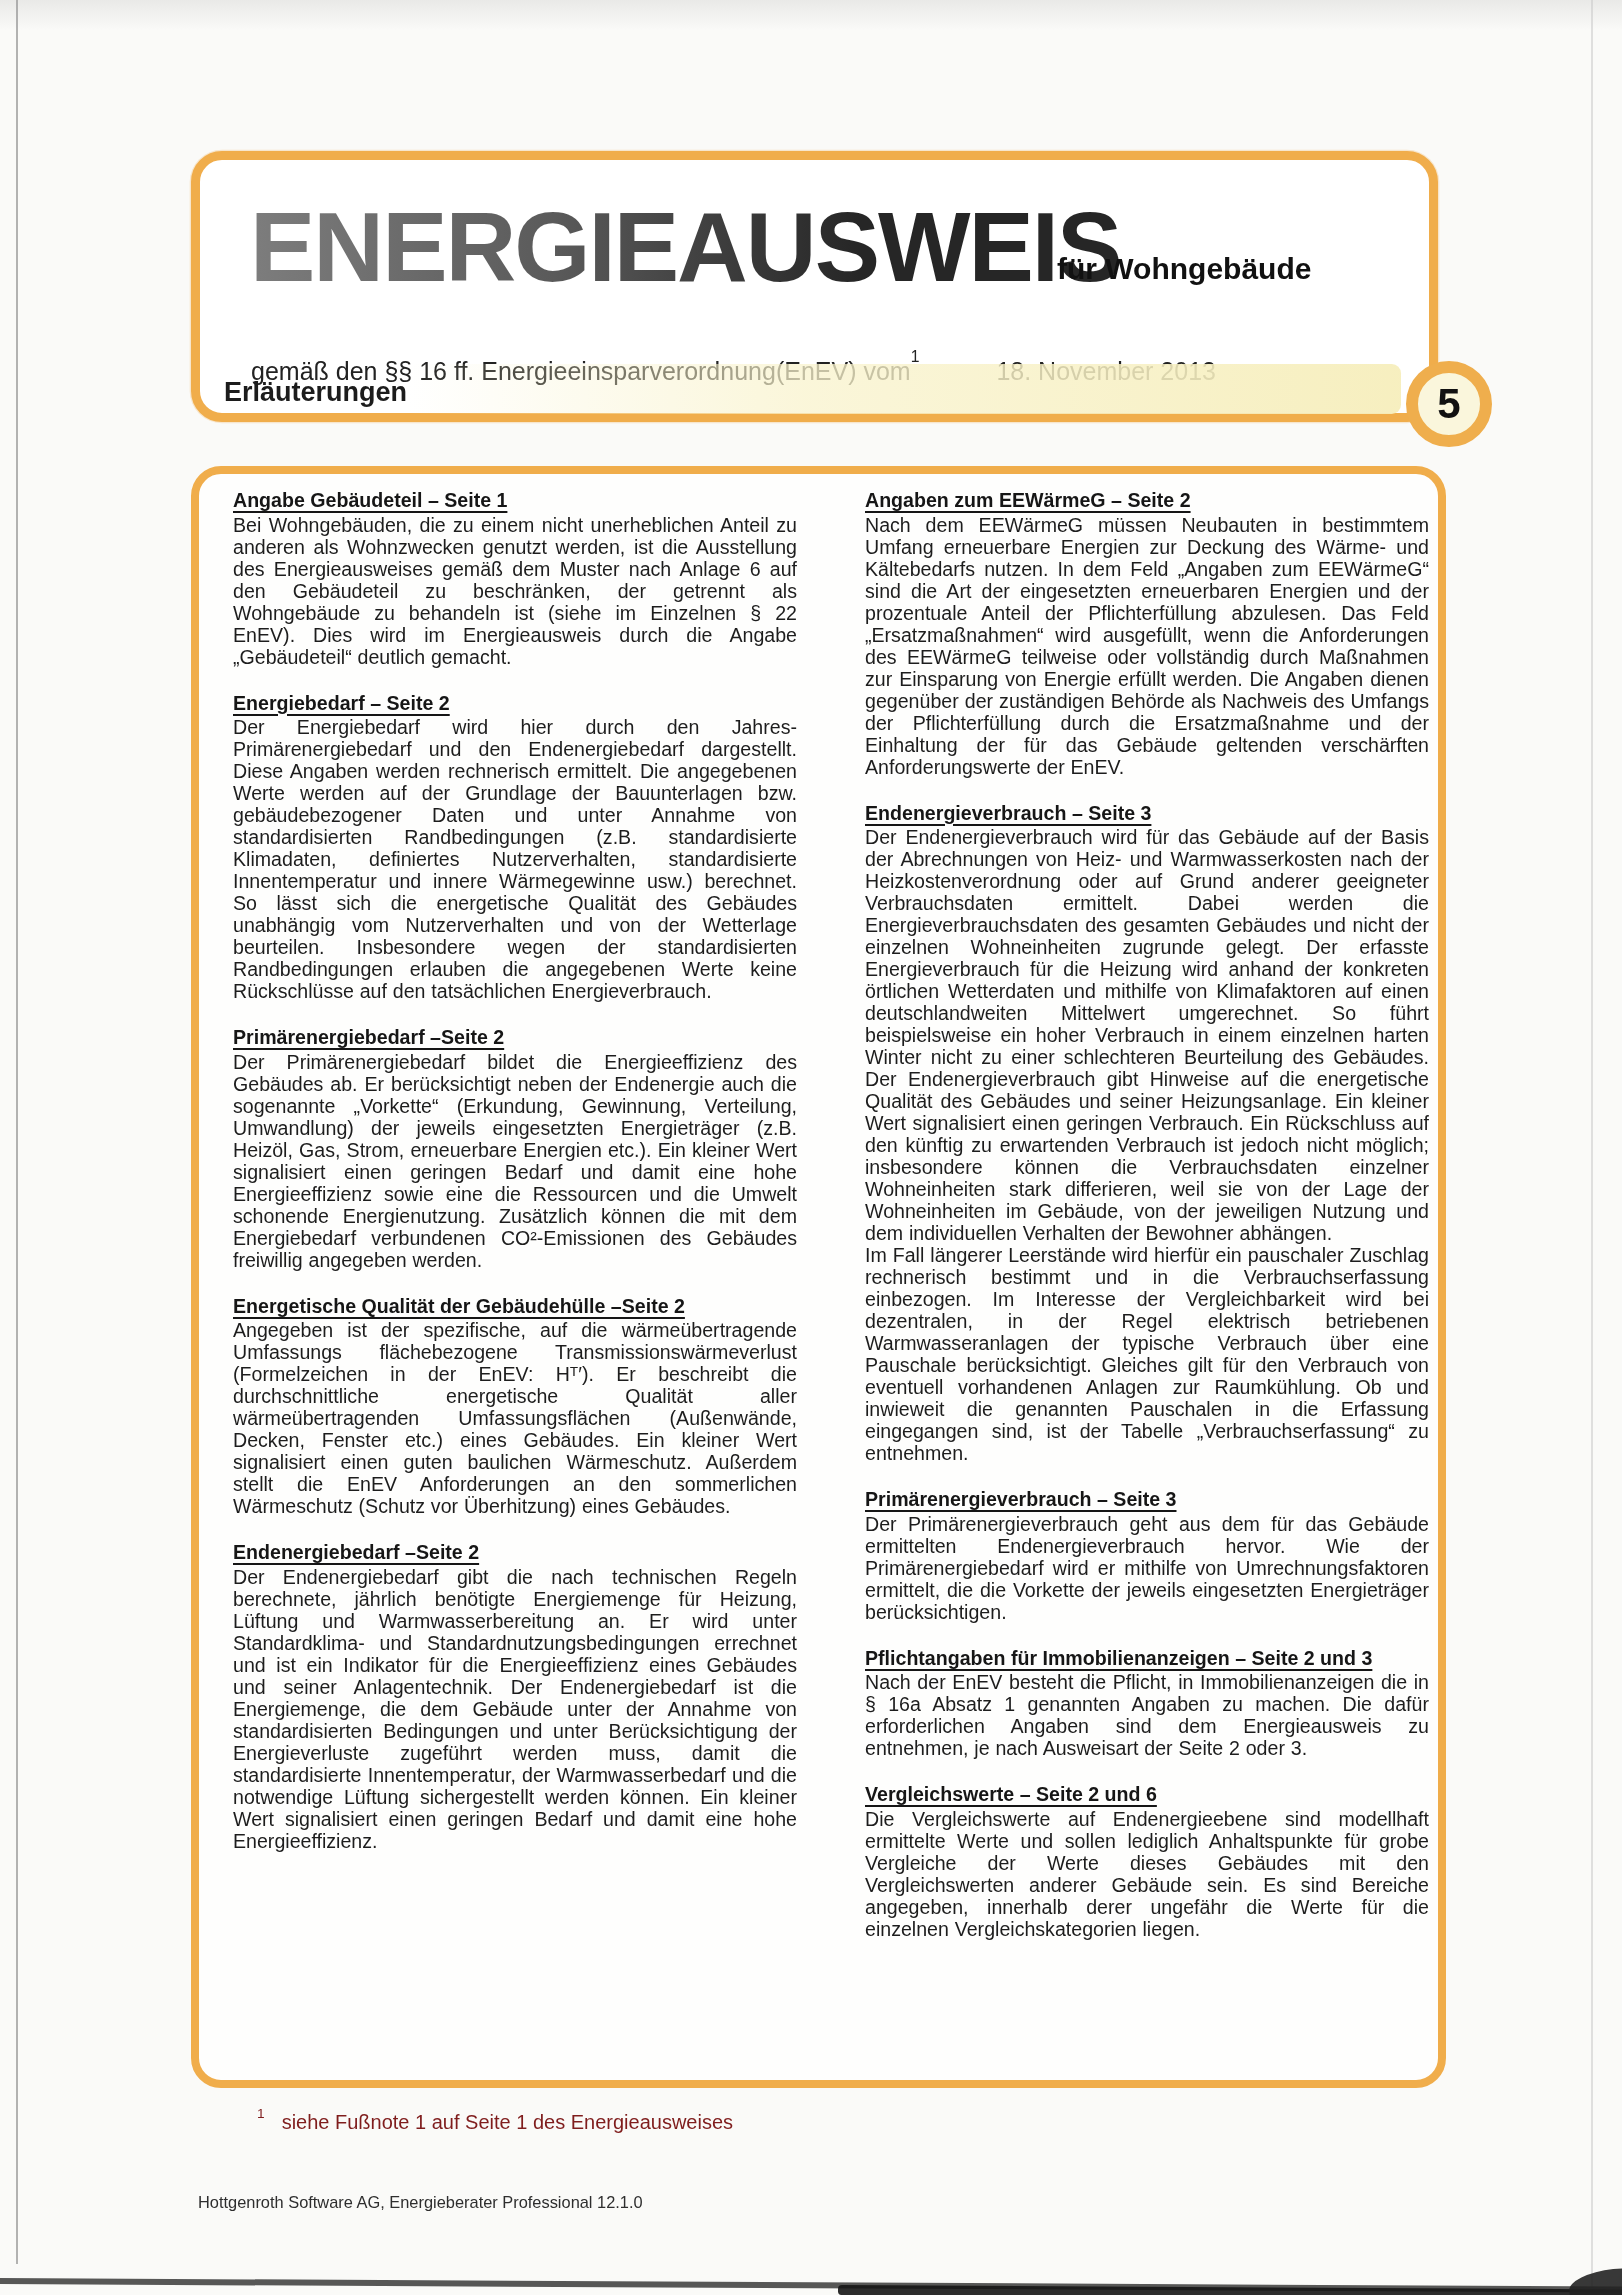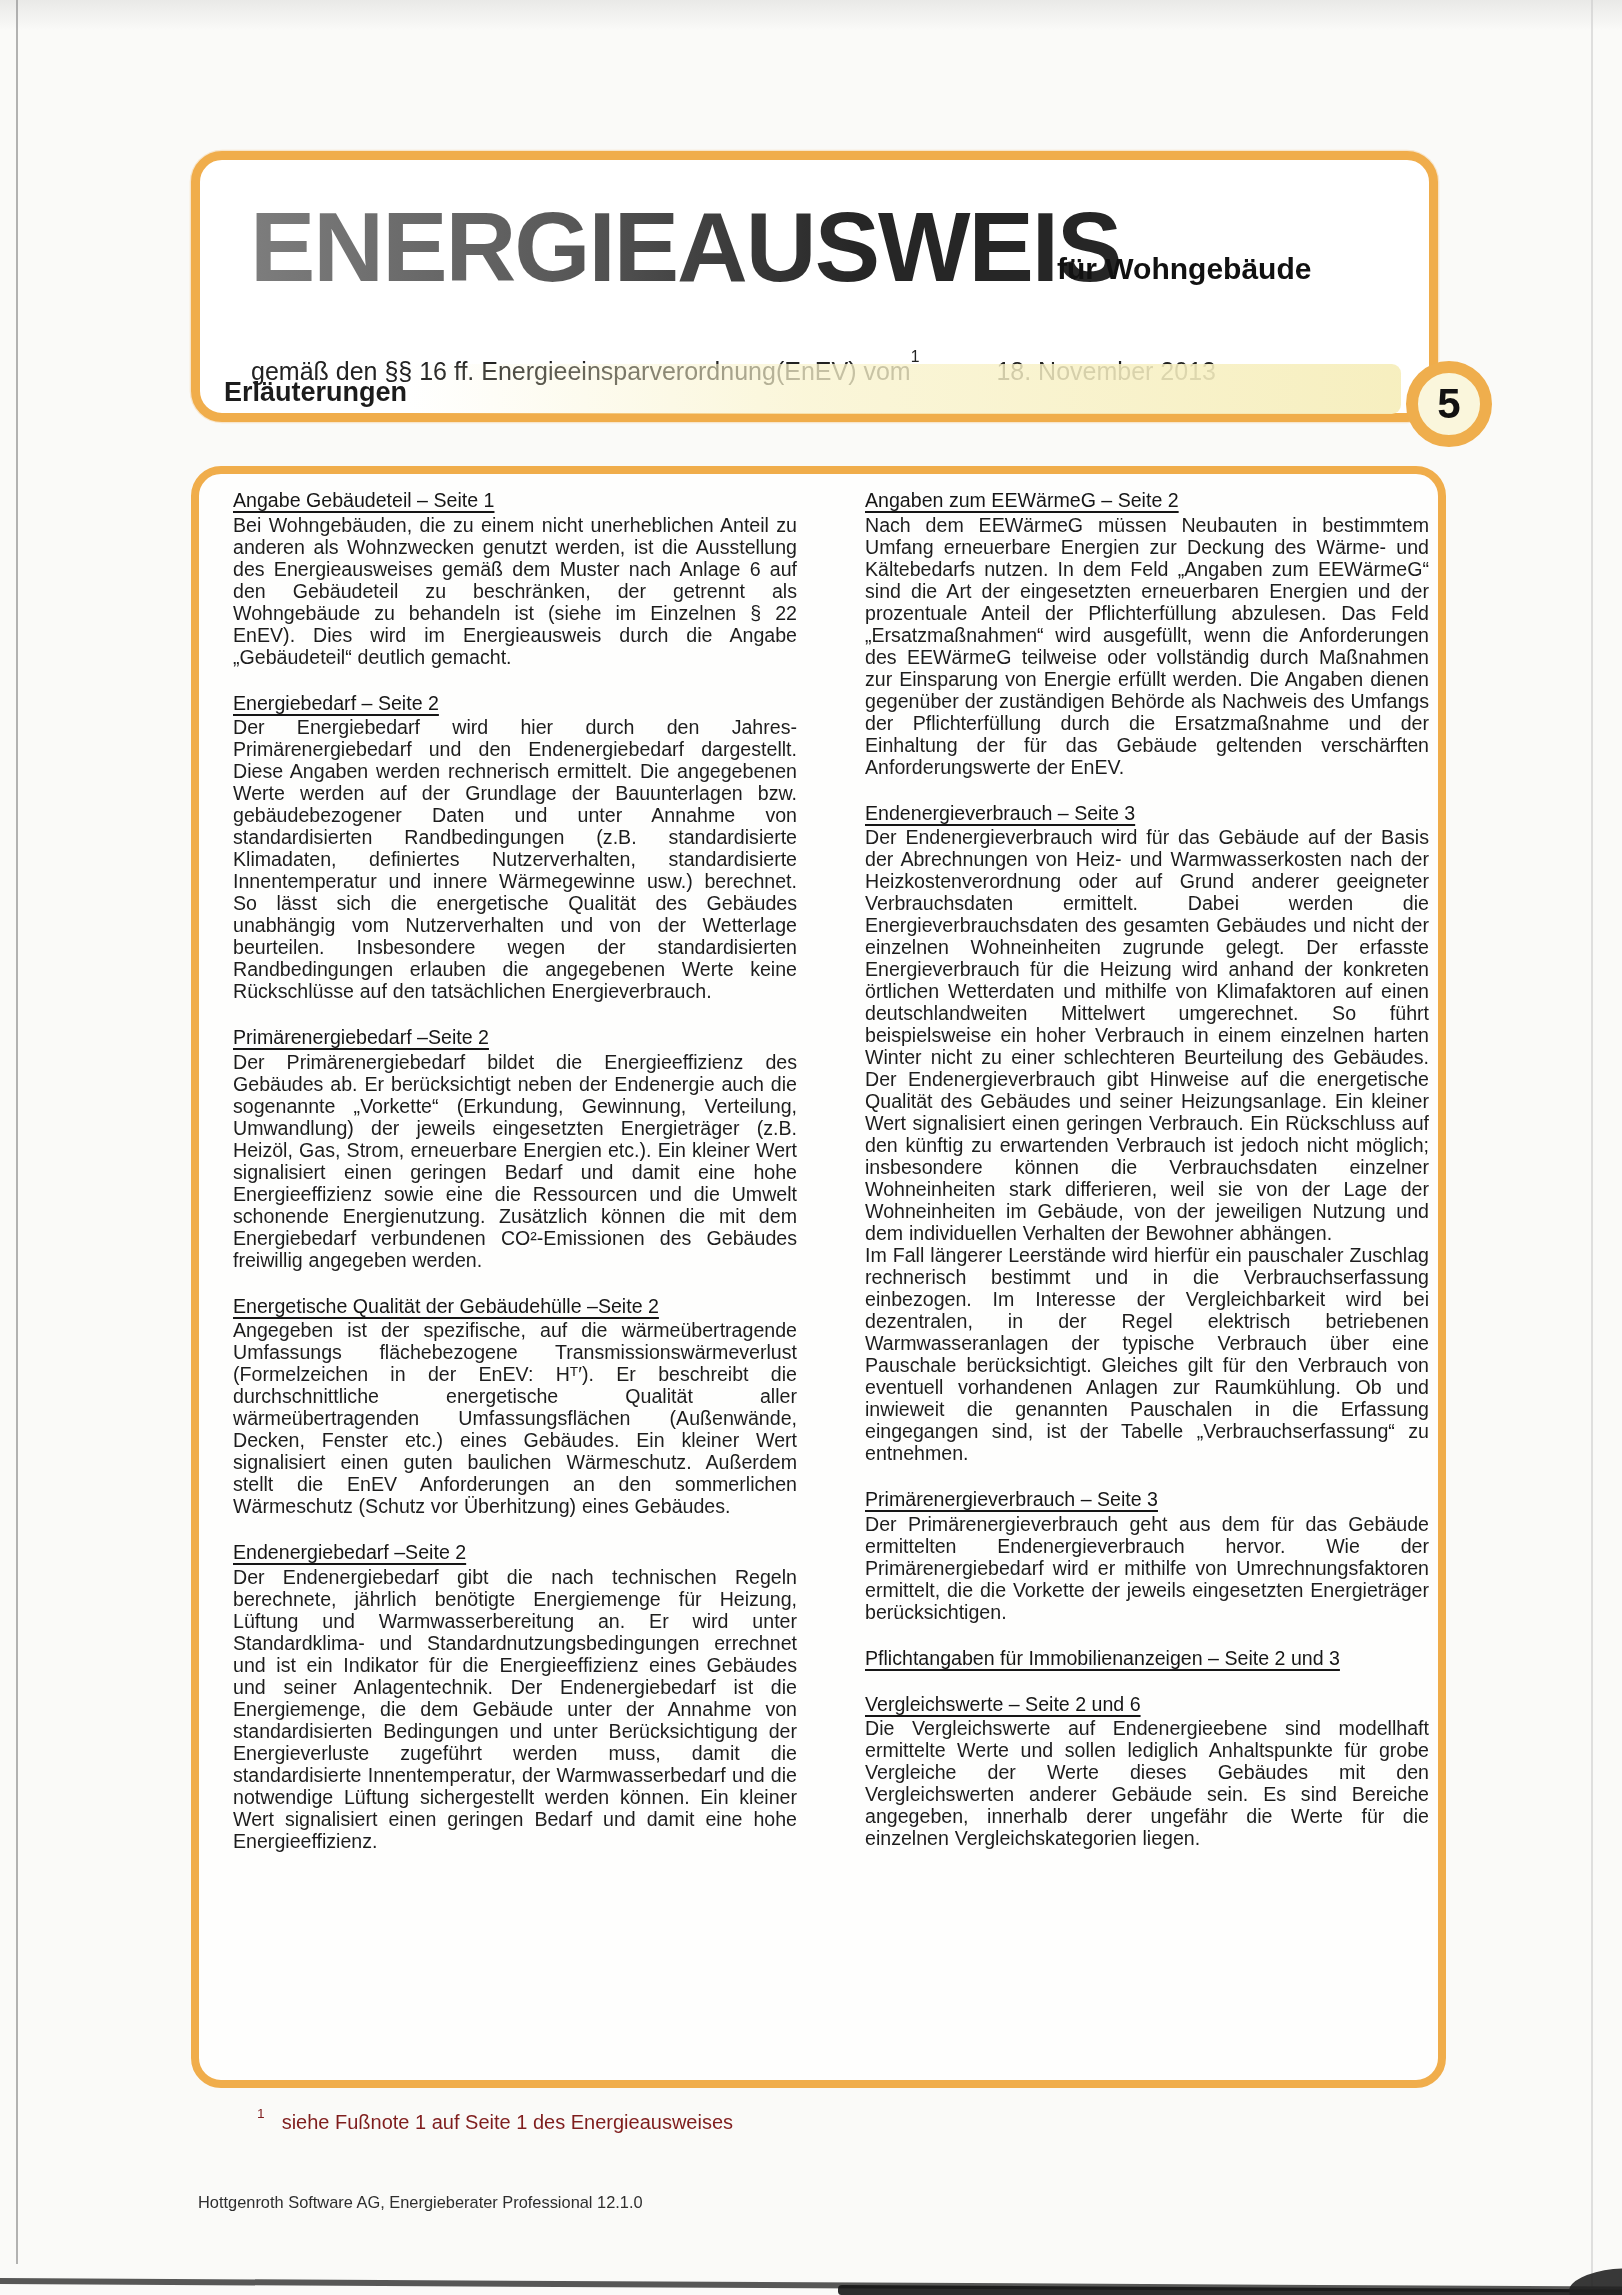--- a/index.html
+++ b/index.html
@@ -72,21 +72,21 @@
     position:absolute;left:191px;top:466px;width:1239px;height:1606px;
     background:#fefefd;
     border:8.5px solid #f0ad4b;
     border-radius:30px;
   }
   .col{position:absolute;top:489px;width:564px;font-size:19.6px;line-height:22px;}
   .col-left{left:233px;}
   .col-right{left:865px;}
   .sec + .sec{margin-top:24px;}
   .sec h3{
-    margin:0 0 2.6px 0;font-size:19.6px;line-height:22px;font-weight:normal;color:#161616;
+    margin:0 0 2.6px 0;font-size:19.6px;line-height:22px;font-weight:bold;color:#161616;
     text-decoration:underline;text-decoration-thickness:2px;text-underline-offset:3.9px;
   }
   .sec p{
     margin:0;text-align:justify;color:#1d1d1d;
     hyphens:auto;-webkit-hyphens:auto;word-spacing:.02em;
   }
   .sec p + p{margin-top:0;}
 
   
   .footnote{position:absolute;left:225px;top:2106px;font-size:20px;color:#7f1d1d;margin-left:32px;}
@@ -150,20 +150,21 @@
       <h3>Endenergieverbrauch – Seite 3</h3>
       <p>Der Endenergieverbrauch wird für das Gebäude auf der Basis der Abrechnungen von Heiz- und Warmwasserkosten nach der Heizkostenverordnung oder auf Grund anderer geeigneter Verbrauchsdaten ermittelt. Dabei werden die Energieverbrauchsdaten des gesamten Gebäudes und nicht der einzelnen Wohneinheiten zugrunde gelegt. Der erfasste Energieverbrauch für die Heizung wird anhand der konkreten örtlichen Wetterdaten und mithilfe von Klimafaktoren auf einen deutschlandweiten Mittelwert umgerechnet. So führt beispielsweise ein hoher Verbrauch in einem einzelnen harten Winter nicht zu einer schlechteren Beurteilung des Gebäudes. Der Endenergieverbrauch gibt Hinweise auf die energetische Qualität des Gebäudes und seiner Heizungsanlage. Ein kleiner Wert signalisiert einen geringen Verbrauch. Ein Rückschluss auf den künftig zu erwartenden Verbrauch ist jedoch nicht möglich; insbesondere können die Verbrauchsdaten einzelner Wohneinheiten stark differieren, weil sie von der Lage der Wohneinheiten im Gebäude, von der jeweiligen Nutzung und dem individuellen Verhalten der Bewohner abhängen.</p>
       <p>Im Fall längerer Leerstände wird hierfür ein pauschaler Zuschlag rechnerisch bestimmt und in die Verbrauchserfassung einbezogen. Im Interesse der Vergleichbarkeit wird bei dezentralen, in der Regel elektrisch betriebenen Warmwasseranlagen der typische Verbrauch über eine Pauschale berücksichtigt. Gleiches gilt für den Verbrauch von eventuell vorhandenen Anlagen zur Raumkühlung. Ob und inwieweit die genannten Pauschalen in die Erfassung eingegangen sind, ist der Tabelle „Verbrauchserfassung“ zu entnehmen.</p>
     </div>
     <div class="sec">
       <h3>Primärenergieverbrauch – Seite 3</h3>
       <p>Der Primärenergieverbrauch geht aus dem für das Gebäude ermittelten Endenergieverbrauch hervor. Wie der Primärenergiebedarf wird er mithilfe von Umrechnungsfaktoren ermittelt, die die Vorkette der jeweils eingesetzten Energieträger berücksichtigen.</p>
     </div>
     <div class="sec">
       <h3>Pflichtangaben für Immobilienanzeigen – Seite 2 und 3</h3>
+      <p>Nach der EnEV besteht die Pflicht, in Immobilienanzeigen die in § 16a Absatz 1 genannten Angaben zu machen. Die dafür erforderlichen Angaben sind dem Energieausweis zu entnehmen, je nach Ausweisart der Seite 2 oder 3.</p>
     </div>
     <div class="sec">
       <h3>Vergleichswerte – Seite 2 und 6</h3>
       <p>Die Vergleichswerte auf Endenergieebene sind modellhaft ermittelte Werte und sollen lediglich Anhaltspunkte für grobe Vergleiche der Werte dieses Gebäudes mit den Vergleichswerten anderer Gebäude sein. Es sind Bereiche angegeben, innerhalb derer ungefähr die Werte für die einzelnen Vergleichskategorien liegen.</p>
     </div>
   </div>
 
   <div class="footnote">
     <sup>1</sup><span>siehe Fußnote 1 auf Seite 1 des Energieausweises</span>
   </div>

